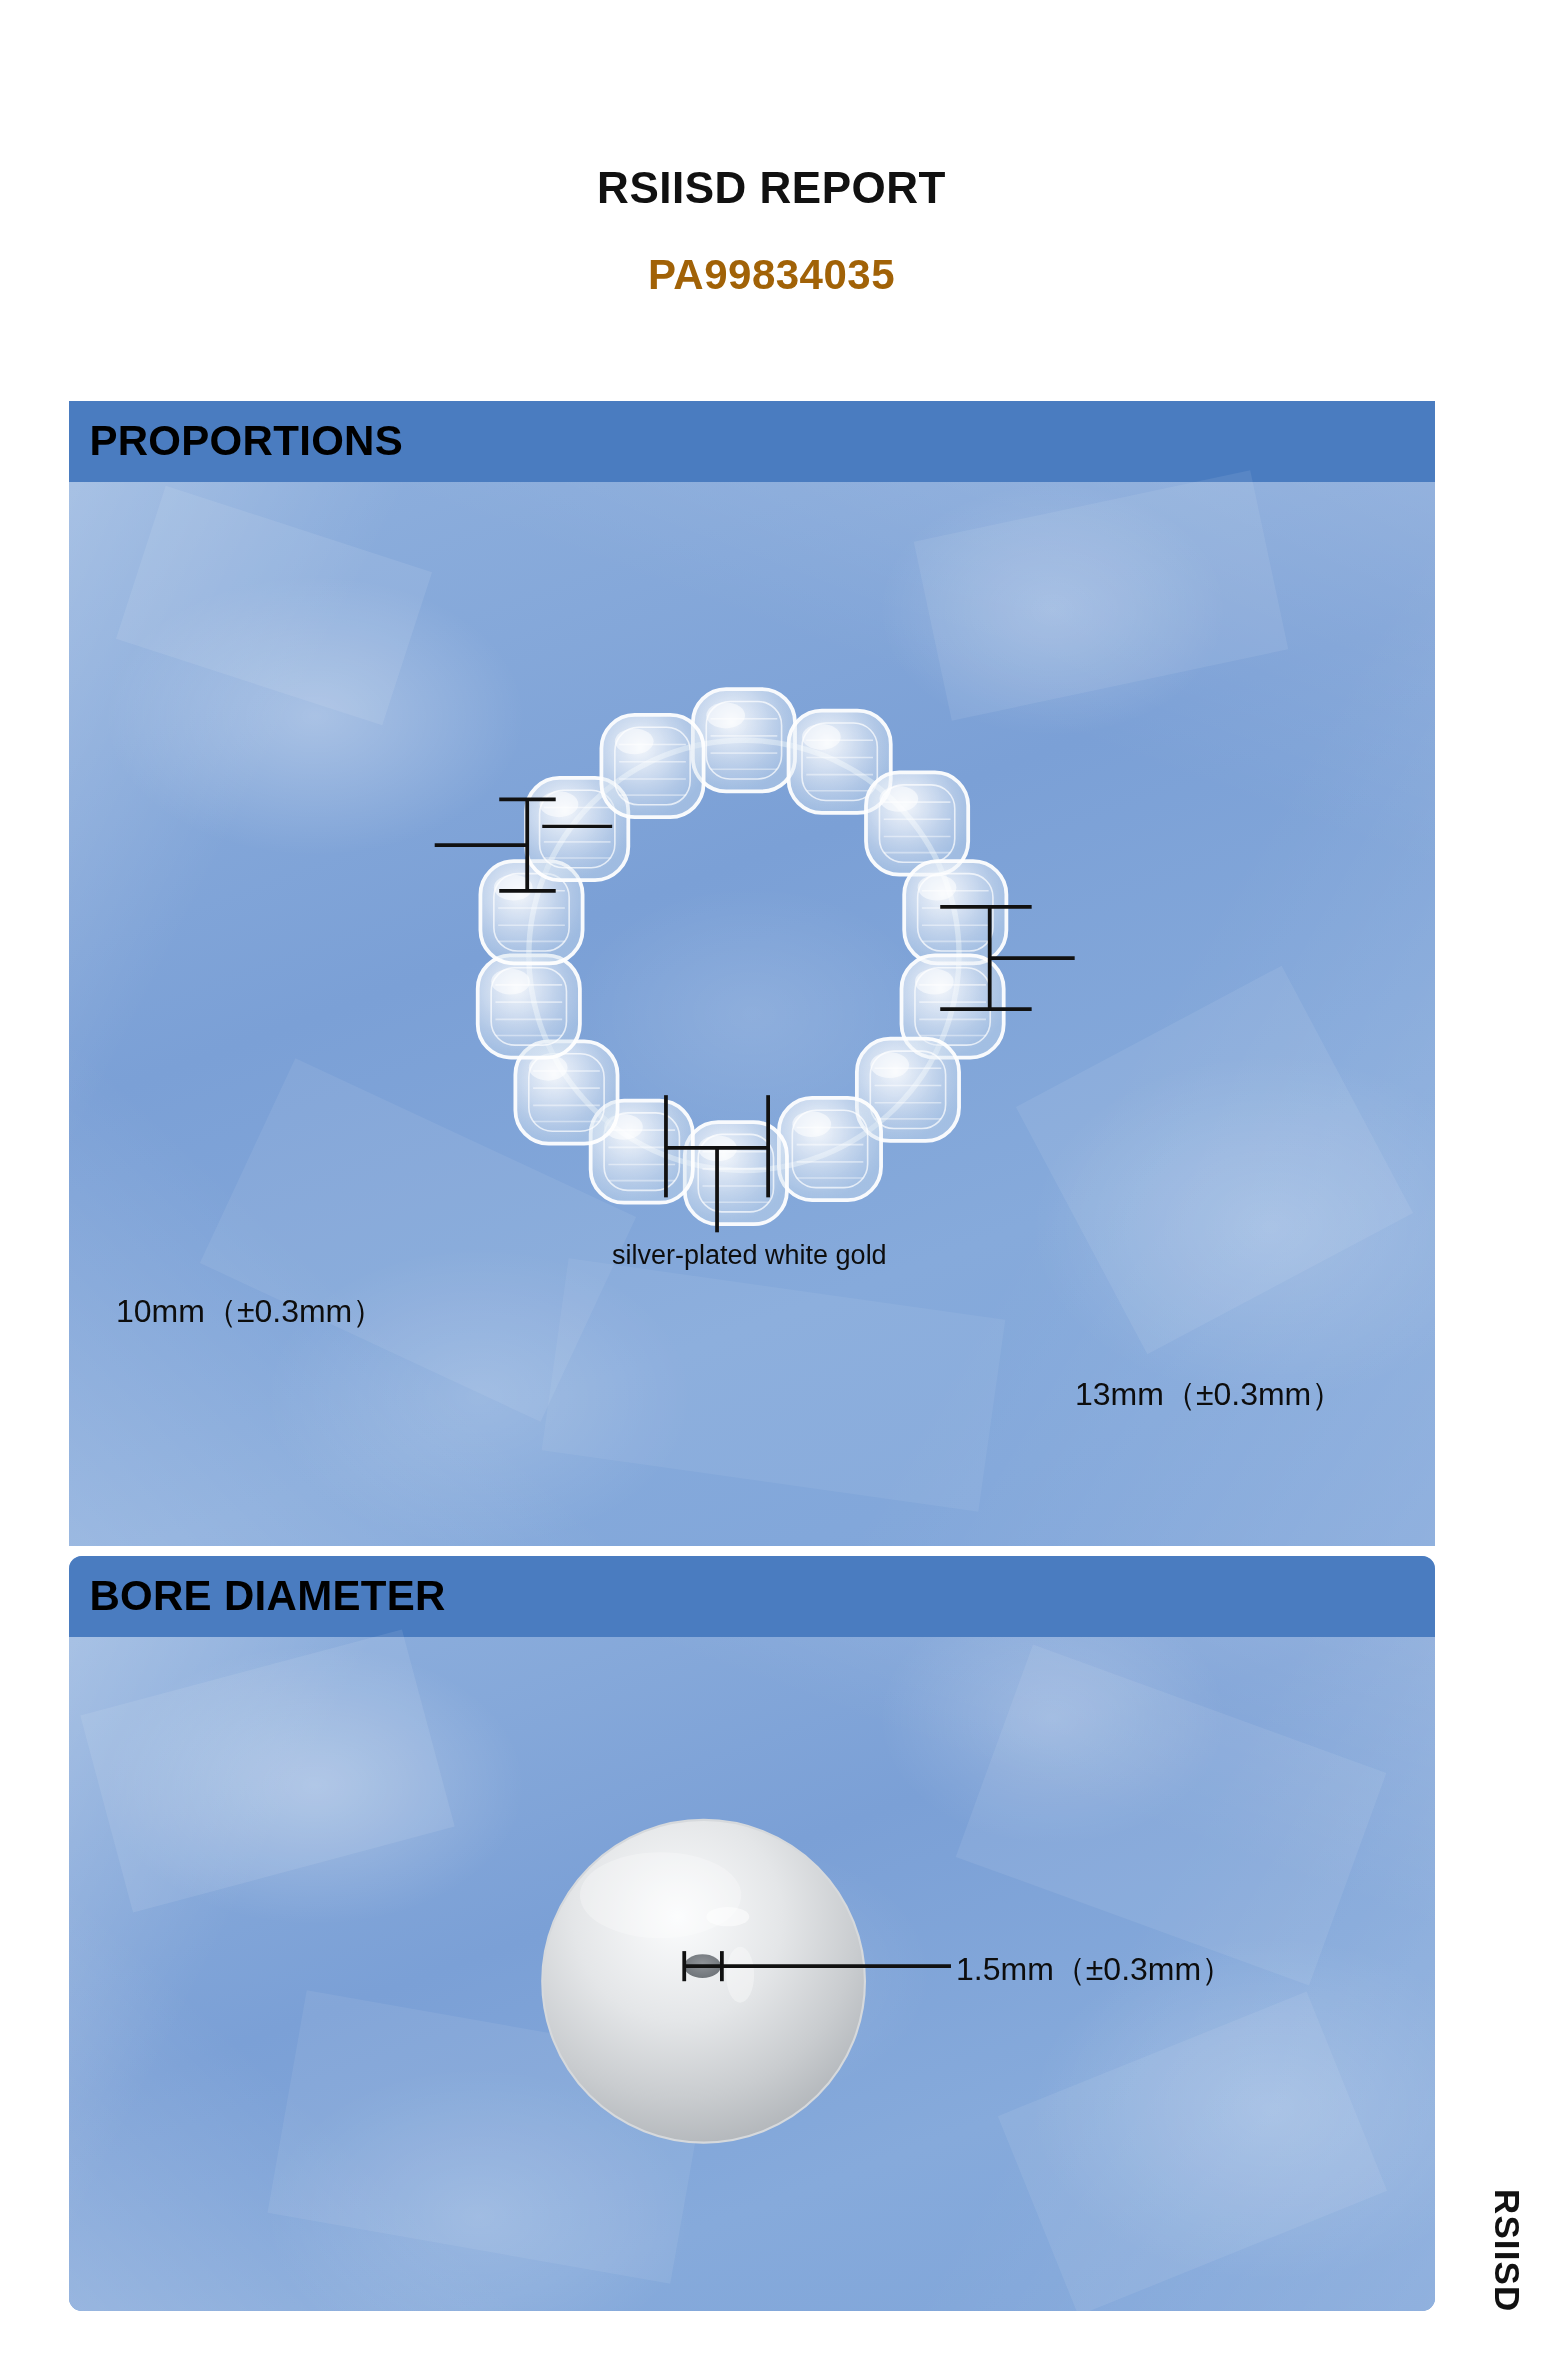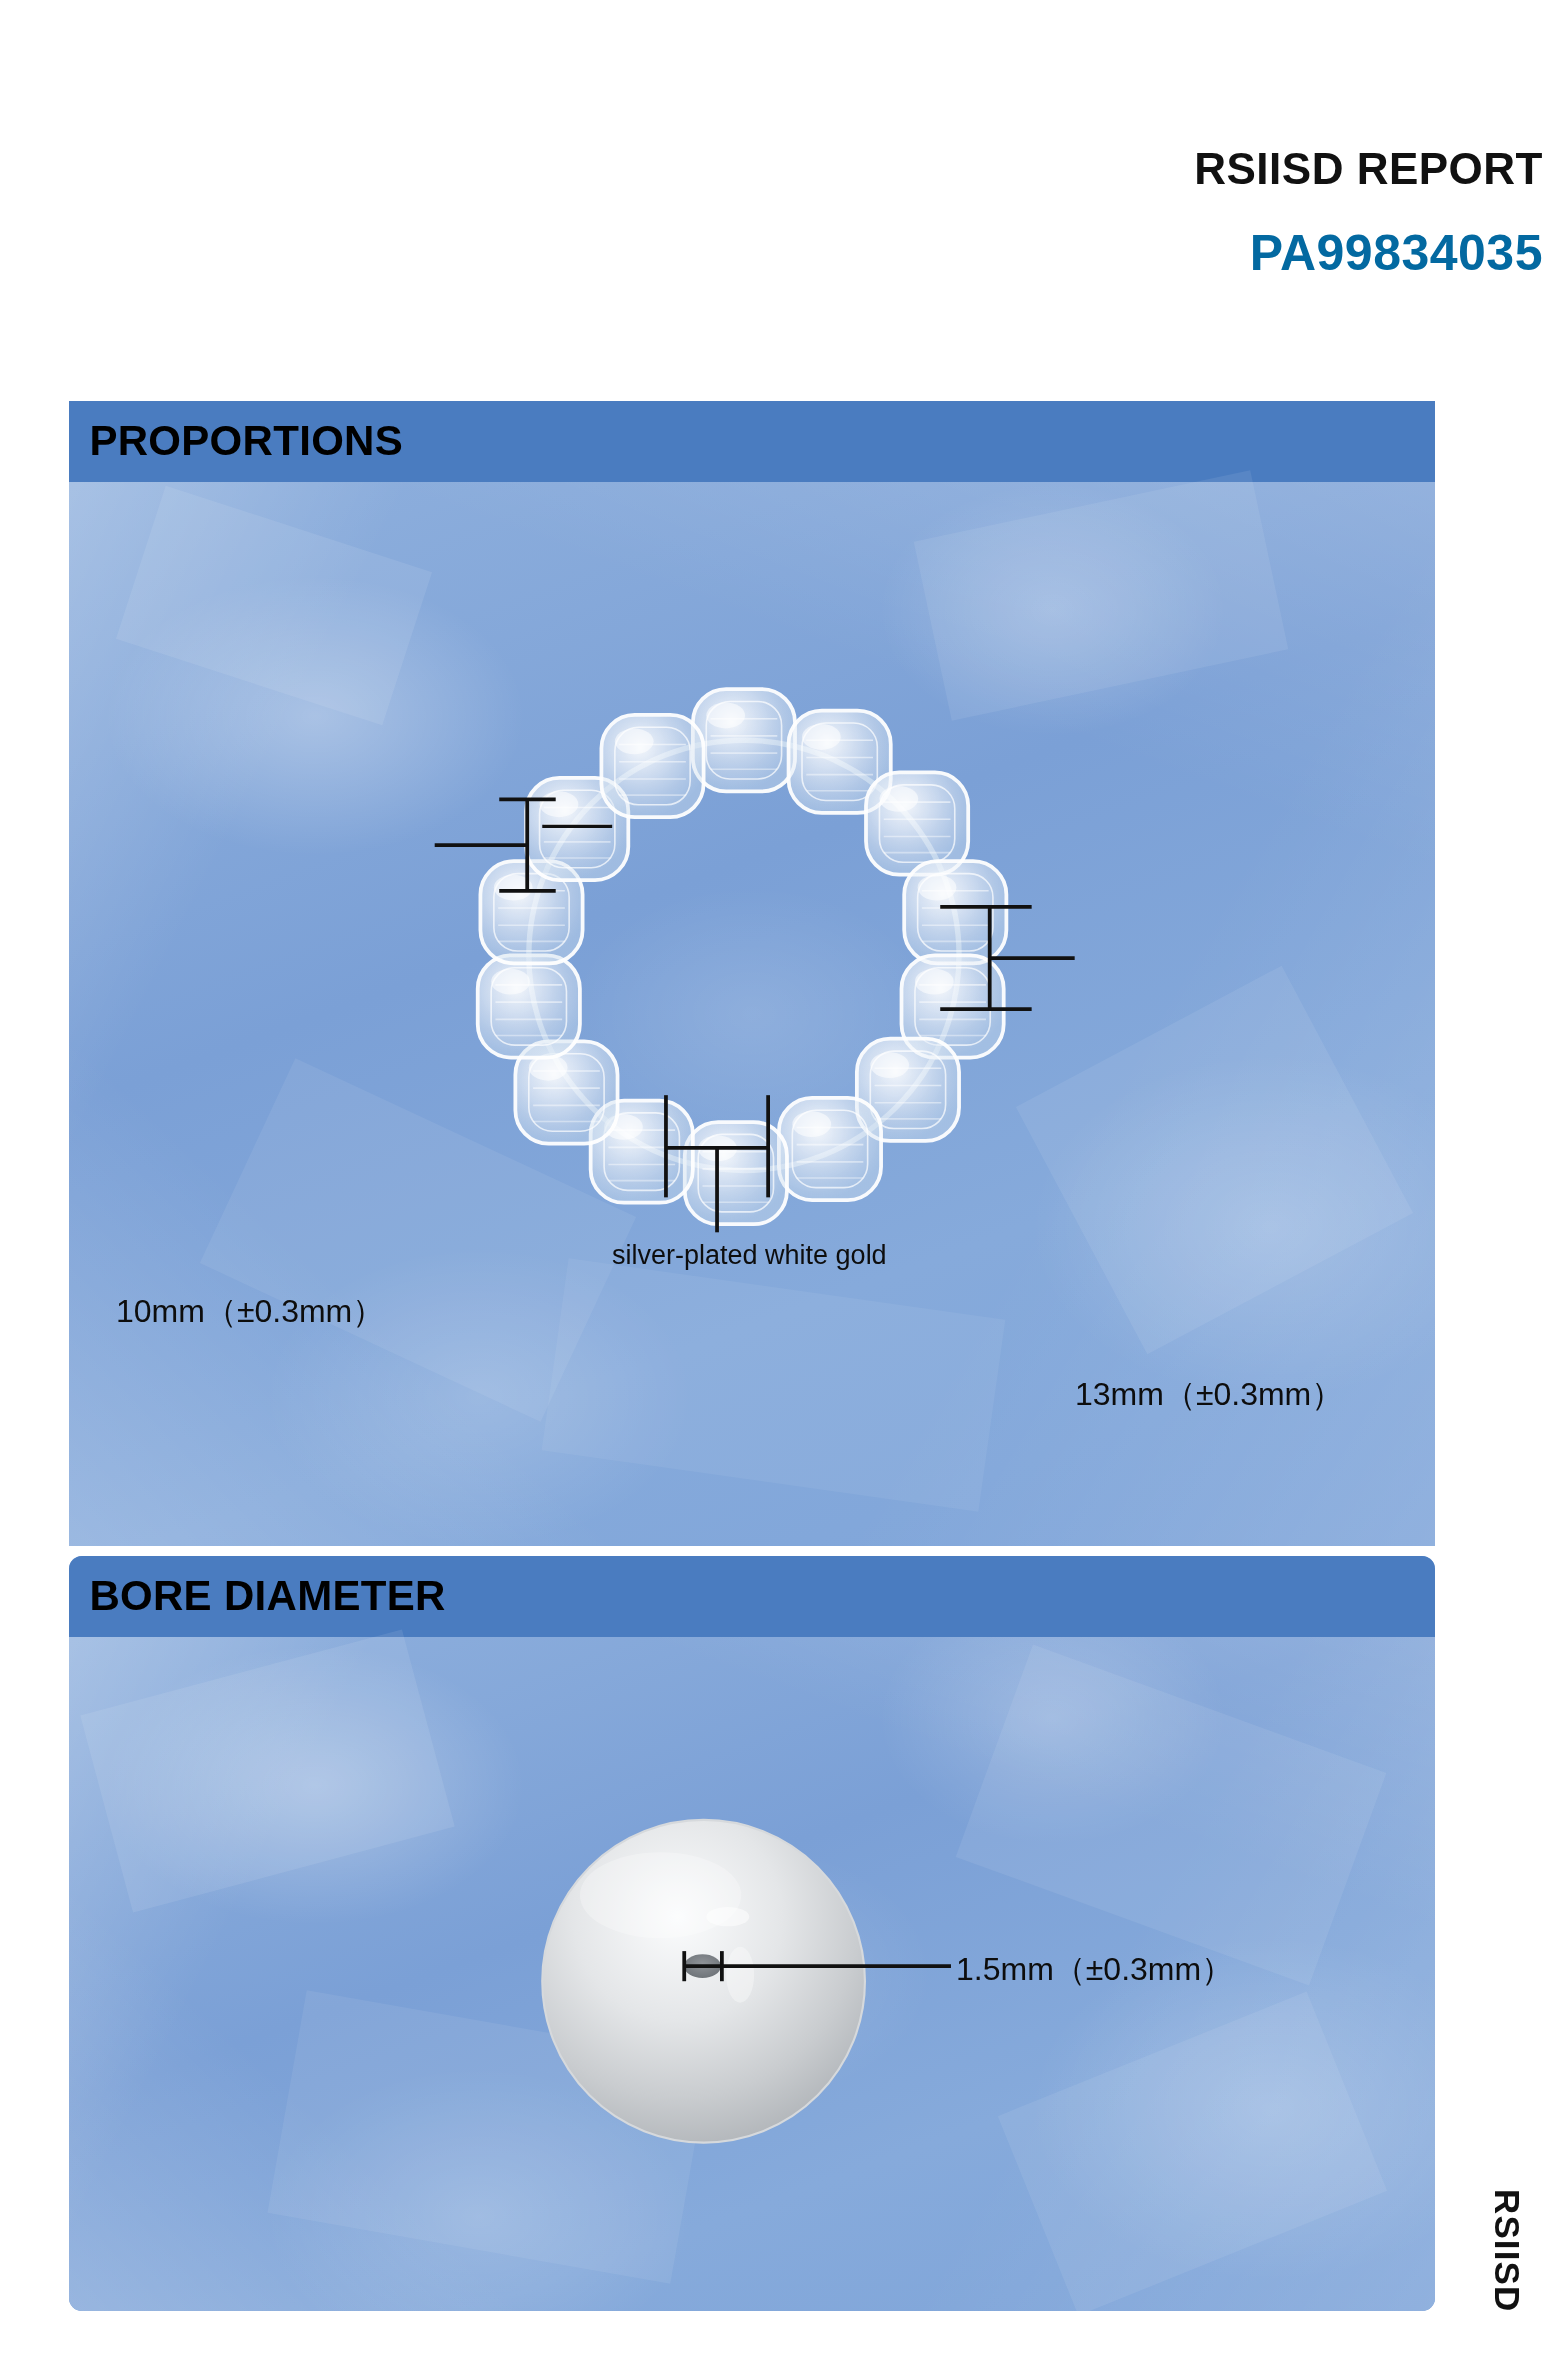--- a/index.html
+++ b/index.html
@@ -11,36 +11,36 @@
     font-family: "Liberation Sans", sans-serif;
     width: 1543px;
     height: 2377px;
     position: relative;
     overflow: hidden;
   }
 
   
   .report-header {
     position: absolute;
-    top: 144px;
+    top: 163px;
     left: 0;
     width: 1543px;
-    text-align: right;
+    text-align: center;
   }
   .report-title {
     font-size: 44px;
     font-weight: bold;
     color: #111111;
     letter-spacing: 0.5px;
   }
   .report-number {
-    margin-top: 30px;
-    font-size: 50px;
-    font-weight: bold;
-    color: #0369a1;
+    margin-top: 38px;
+    font-size: 42px;
+    font-weight: bold;
+    color: #a16207;
     letter-spacing: 0.5px;
   }
 
   
   .panel {
     position: absolute;
     left: 69px;
     width: 1366px;
     background: #7da3d8;
     overflow: hidden;

